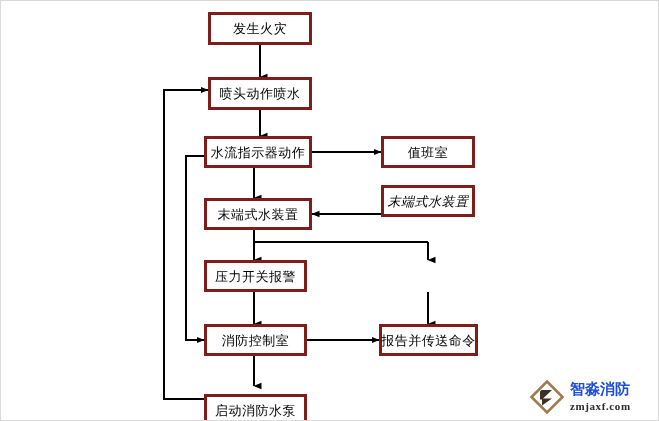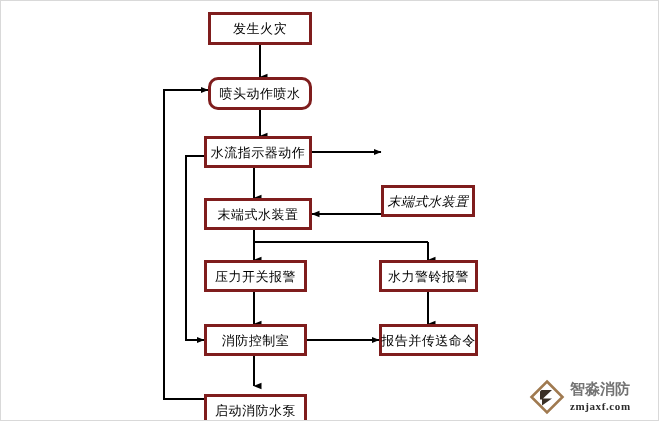--- a/index.html
+++ b/index.html
@@ -62,21 +62,21 @@
   }
   #brand-text {
     display: flex;
     flex-direction: column;
     justify-content: center;
     line-height: 1;
   }
   #brand-name {
     font-size: 15px;
     font-weight: bold;
-    color: #737373;
+    color: #1d4ed8;
     letter-spacing: 0px;
     white-space: nowrap;
   }
   #brand-domain {
     font-size: 11px;
     font-weight: bold;
     color: #2b2b2b;
     letter-spacing: 0.6px;
     margin-top: 4px;
     white-space: nowrap;
@@ -129,44 +129,44 @@
 
       <path d="M203,398 L163,398 L163,89 L207,89" marker-end="url(#arrow-right)"></path>
 
     </g>
   </svg>
 
   <div class="node" style="left:207px; top:11px; width:104px; height:33px;">
     <span class="node-label">发生火灾</span>
   </div>
 
-  <div class="node" style="left:207px; top:76px; width:104px; height:33px;border-radius:10px;">
+  <div class="node" style="left:207px; top:76px; width:104px; height:33px;">
     <span class="node-label">喷头动作喷水</span>
   </div>
 
   <div class="node" style="left:203px; top:135px; width:108px; height:32px;">
     <span class="node-label">水流指示器动作</span>
   </div>
 
+  <div class="node" style="left:380px; top:135px; width:94px; height:32px;">
+    <span class="node-label">值班室</span>
+  </div>
 
   <div class="node" style="left:203px; top:197px; width:108px; height:32px;">
     <span class="node-label">末端式水装置</span>
   </div>
 
   <div class="node" style="left:380px; top:184px; width:94px; height:32px;font-style:italic;">
     <span class="node-label">末端式水装置</span>
   </div>
 
   <div class="node" style="left:203px; top:259px; width:103px; height:32px;">
     <span class="node-label">压力开关报警</span>
   </div>
 
-  <div class="node" style="left:378px; top:259px; width:99px; height:32px;">
-    <span class="node-label">水力警铃报警</span>
-  </div>
 
   <div class="node" style="left:203px; top:323px; width:103px; height:32px;">
     <span class="node-label">消防控制室</span>
   </div>
 
   <div class="node" style="left:378px; top:323px; width:99px; height:32px;">
     <span class="node-label">报告并传送命令</span>
   </div>
 
   <div class="node" style="left:203px; top:393px; width:103px; height:32px;">

